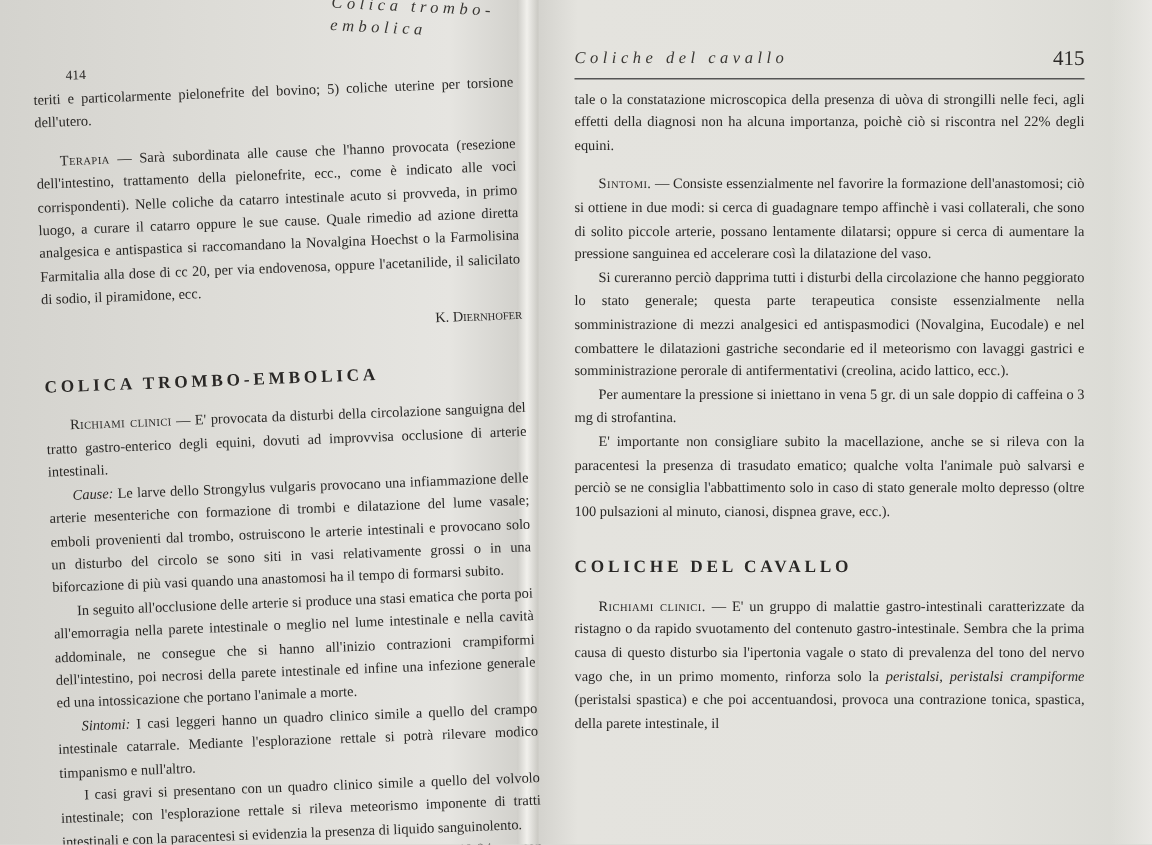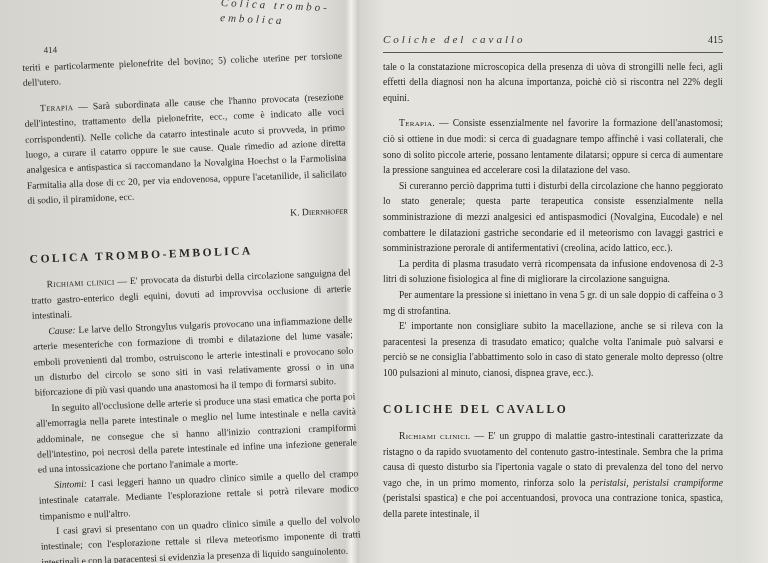--- a/index.html
+++ b/index.html
@@ -13,21 +13,21 @@
     background:linear-gradient(90deg,#cfcec9,#f1f0ec 45%,#c9c8c2 100%);}
   .fade-right{position:absolute;left:740px;top:0;width:28px;height:563px;background:linear-gradient(90deg,rgba(230,229,224,0),#e9e8e4);}
 
   
   .left-content{position:absolute;left:20px;top:6px;width:320px;transform:rotate(-2.2deg);transform-origin:0 0;font-size:9.6px;line-height:15.4px;}
   .running-head-left{position:absolute;left:200px;top:2px;font-style:italic;letter-spacing:3px;font-size:11px;color:#3a3834;transform:rotate(5deg);}
   .pageno-left{position:absolute;left:22px;top:38px;font-size:9px;}
 
   .right-content{position:absolute;left:383px;top:32px;width:340px;font-size:9.6px;line-height:15.6px;}
   .running-head-right{font-style:italic;letter-spacing:3px;font-size:11px;color:#3a3834;}
-  .pageno-right{position:absolute;right:0;top:0;font-size:10px;}
+  .pageno-right{position:absolute;right:0;top:0;font-size:14px;}
   .rule-right{border-top:1px solid #555;margin-top:4px;margin-bottom:6px;}
 
   p{margin:0;text-align:justify;}
   p.indent{text-indent:16px;}
   .sc{font-variant:small-caps;letter-spacing:0.3px;}
   .it{font-style:italic;}
   .sig{text-align:right;font-variant:small-caps;margin-top:6px;margin-bottom:4px;}
   .section-title{font-weight:bold;letter-spacing:2.5px;font-size:11.5px;margin:22px 0 10px 0;}
   .gap{height:10px;}
 </style>
@@ -59,21 +59,20 @@
   </div>
 
   <div class="right-content">
     <div style="position:relative">
       <span class="running-head-right">Coliche del cavallo</span>
       <span class="pageno-right">415</span>
     </div>
     <div class="rule-right"></div>
     <p>tale o la constatazione microscopica della presenza di uòva di strongilli nelle feci, agli effetti della diagnosi non ha alcuna importanza, poichè ciò si riscontra nel 22% degli equini.</p>
     <div class="gap"></div>
-    <p class="indent"><span class="sc">Terapia.</span><span> — Consiste essenzialmente nel favorire la formazione dell'anastomosi; ciò si ottiene in due modi: si cerca di guadagnare tempo affinchè i vasi collaterali, che sono di solito piccole arterie, possano lentamente dilatarsi; oppure si cerca di aumentare la pressione sanguinea ed accelerare così la dilatazione del vaso.</span></p>
+    <p class="indent"><span class="sc">Sintomi.</span><span> — Consiste essenzialmente nel favorire la formazione dell'anastomosi; ciò si ottiene in due modi: si cerca di guadagnare tempo affinchè i vasi collaterali, che sono di solito piccole arterie, possano lentamente dilatarsi; oppure si cerca di aumentare la pressione sanguinea ed accelerare così la dilatazione del vaso.</span></p>
     <p class="indent">Si cureranno perciò dapprima tutti i disturbi della circolazione che hanno peggiorato lo stato generale; questa parte terapeutica consiste essenzialmente nella somministrazione di mezzi analgesici ed antispasmodici (Novalgina, Eucodale) e nel combattere le dilatazioni gastriche secondarie ed il meteorismo con lavaggi gastrici e somministrazione perorale di antifermentativi (creolina, acido lattico, ecc.).</p>
-    <p class="indent">La perdita di plasma trasudato verrà ricompensata da infusione endovenosa di 2-3 litri di soluzione fisiologica al fine di migliorare la circolazione sanguigna.</p>
     <p class="indent">Per aumentare la pressione si iniettano in vena 5 gr. di un sale doppio di caffeina o 3 mg di strofantina.</p>
     <p class="indent">E' importante non consigliare subito la macellazione, anche se si rileva con la paracentesi la presenza di trasudato ematico; qualche volta l'animale può salvarsi e perciò se ne consiglia l'abbattimento solo in caso di stato generale molto depresso (oltre 100 pulsazioni al minuto, cianosi, dispnea grave, ecc.).</p>
     <div class="section-title">COLICHE DEL CAVALLO</div>
     <p class="indent"><span class="sc">Richiami clinici.</span><span> — E' un gruppo di malattie gastro-intestinali caratterizzate da ristagno o da rapido svuotamento del contenuto gastro-intestinale. Sembra che la prima causa di questo disturbo sia l'ipertonia vagale o stato di prevalenza del tono del nervo vago che, in un primo momento, rinforza solo la </span><span class="it">peristalsi, peristalsi crampiforme</span><span> (peristalsi spastica) e che poi accentuandosi, provoca una contrazione tonica, spastica, della parete intestinale, il </span></p>
   </div>
 </div>
 
 </body></html>

